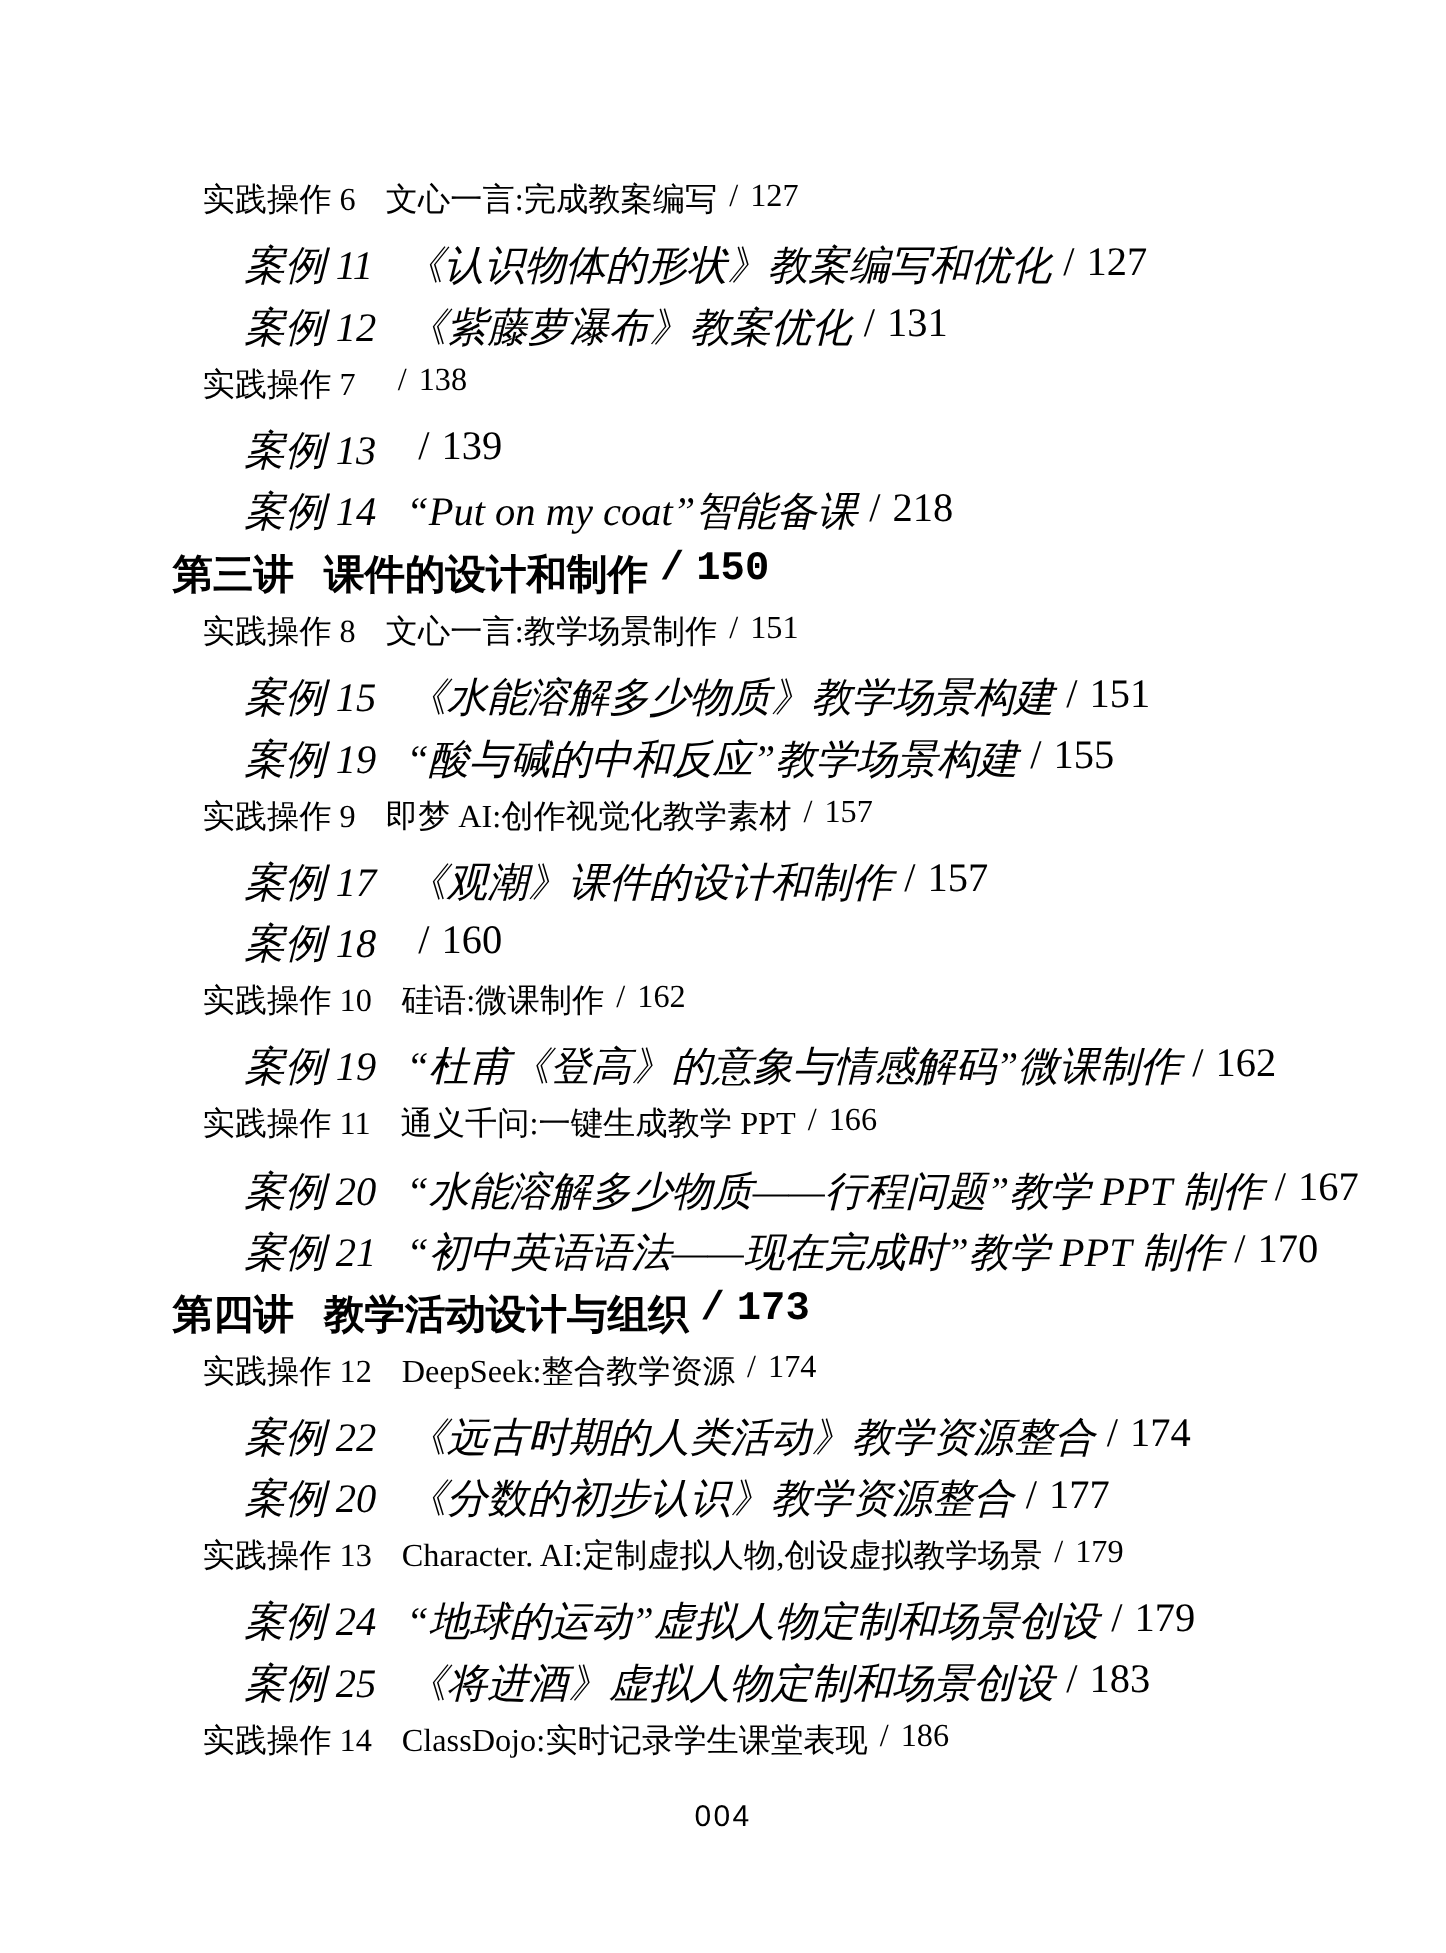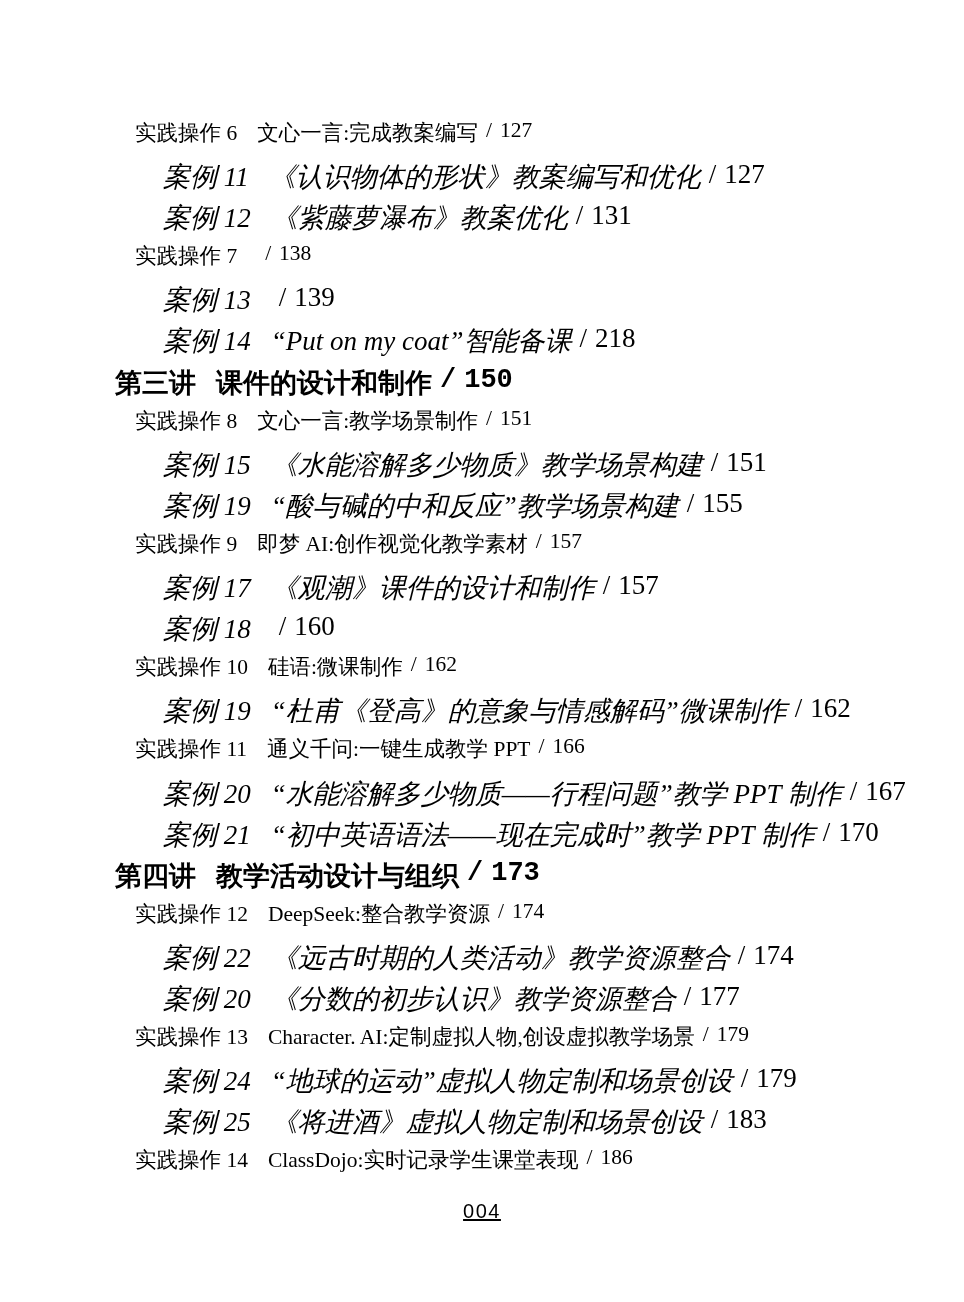--- a/index.html
+++ b/index.html
@@ -60,21 +60,20 @@
   .folio {
     position: absolute;
     left: 0;
     right: 0;
     top: 1200px;
     text-align: center;
     font-family: "Liberation Sans", sans-serif;
     font-size: 20px;
     letter-spacing: 1.5px;
     color: #000000;
-    text-decoration: underline;
   }
 </style>
 </head>
 <body>
 
 <div class="page">
   <main class="toc">
   <div class="entry operation">
     <span class="label">实践操作 6</span>
     <span class="title">文心一言:完成教案编写</span>

